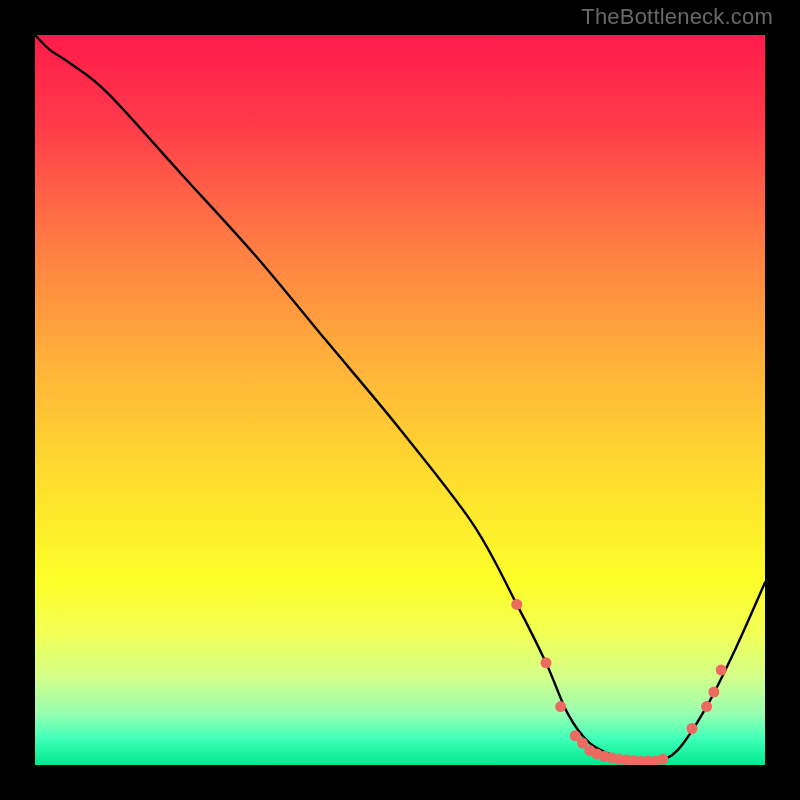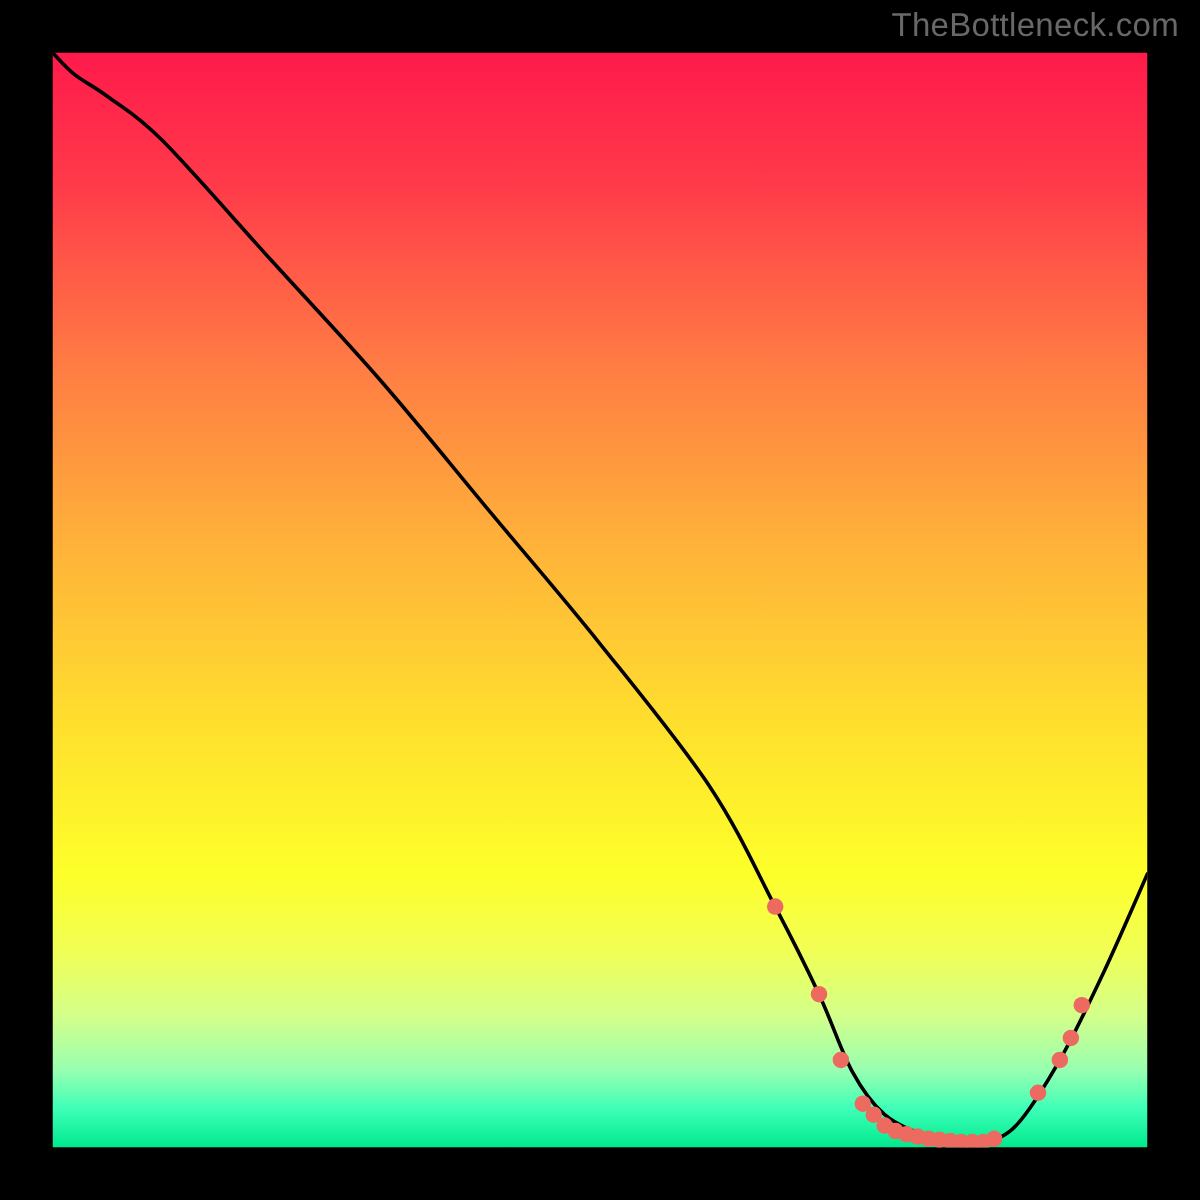--- a/index.html
+++ b/index.html
@@ -13,21 +13,21 @@
   }
   .frame {
     position: relative;
     width: 800px;
     height: 800px;
     background: #000;
   }
   .attribution {
     position: absolute;
     top: 4px;
-    right: 14px;
+    right: 27px;
     color: #676869;
     font-size: 22px;
     font-weight: 400;
     letter-spacing: 0.2px;
     z-index: 30;
   }
   .plot-area {
     position: absolute;
     left: 35px;
     top: 35px;

